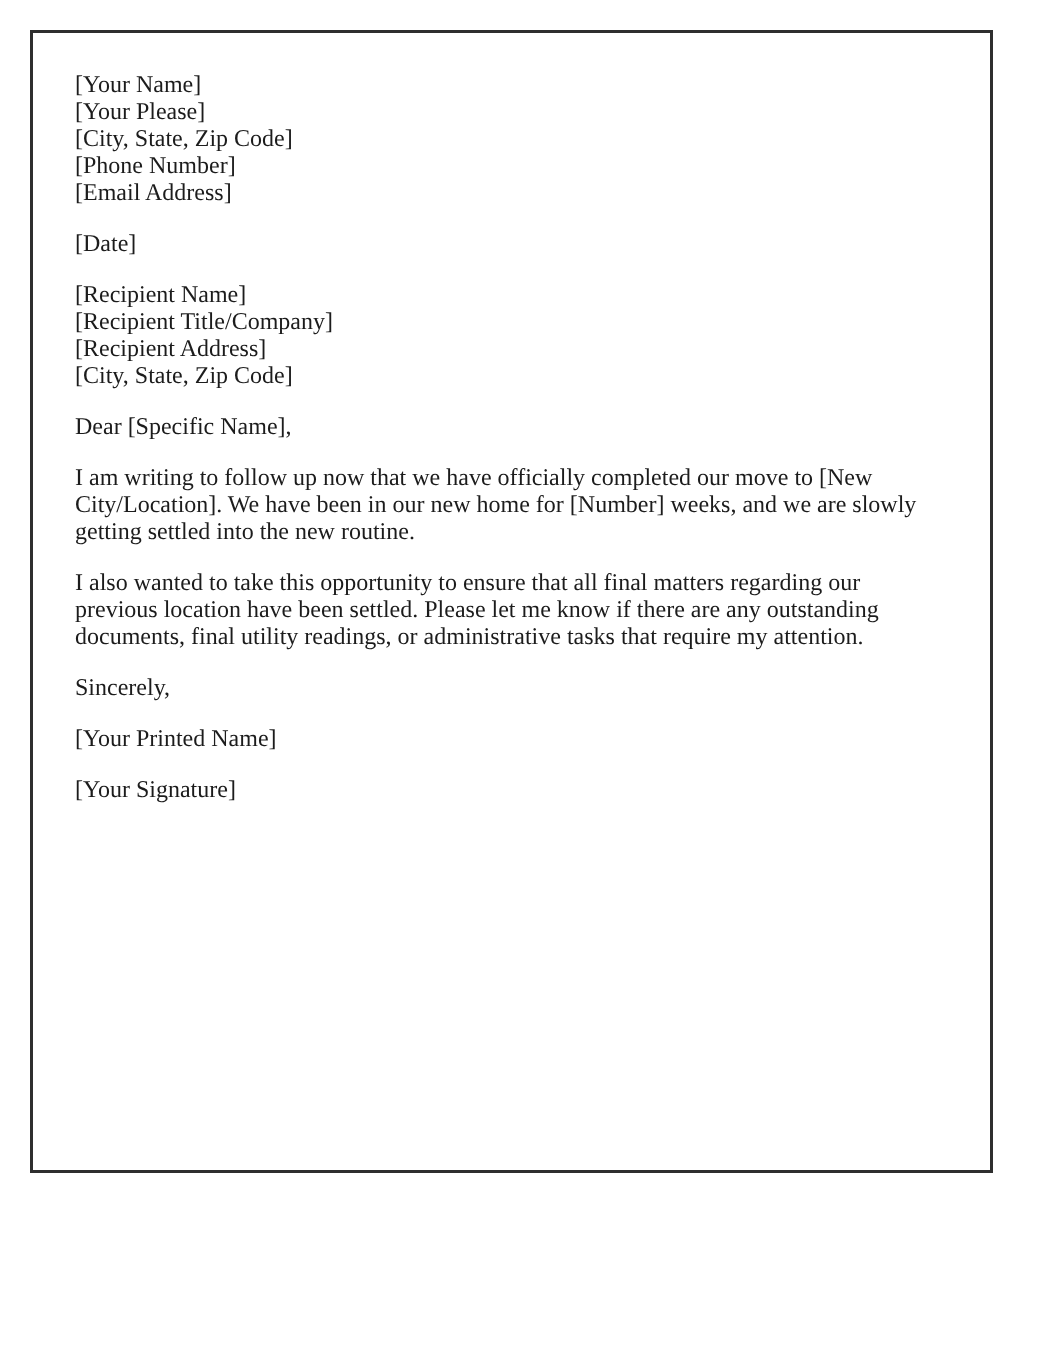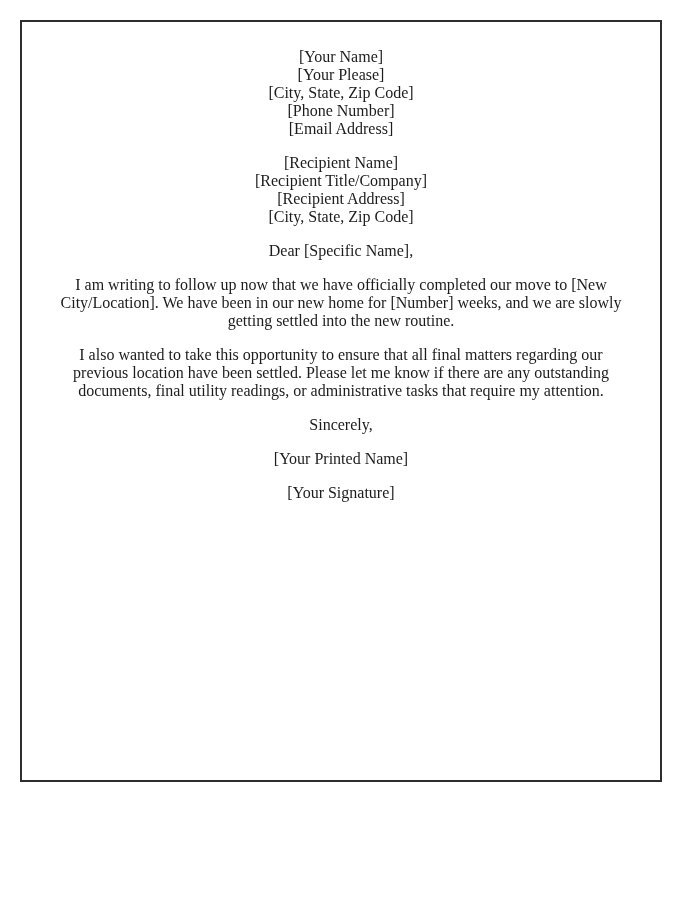--- a/index.html
+++ b/index.html
@@ -24,37 +24,37 @@
     border: 2px solid #2e2e2e;
     background: #ffffff;
     padding: 10px 28px 0 28px;
     font-family: "Liberation Serif", "DejaVu Serif", serif;
     font-size: 16px;
     line-height: 18px;
     color: #1c1c1c;
   }
   .letter-box p {
     margin: 16px 0;
-    text-align: center;
   }
 </style>
 </head>
 <body>
 
 <div class="page">
   <div class="letter-box">
 
     <p>
       <span>[Your Name]</span><br>
       <span>[Your Please]</span><br>
       <span>[City, State, Zip Code]</span><br>
       <span>[Phone Number]</span><br>
       <span>[Email Address]</span>
     </p>
 
+    <p>[Date]</p>
 
     <p>
       <span>[Recipient Name]</span><br>
       <span>[Recipient Title/Company]</span><br>
       <span>[Recipient Address]</span><br>
       <span>[City, State, Zip Code]</span>
     </p>
 
     <p>Dear [Specific Name],</p>
 

